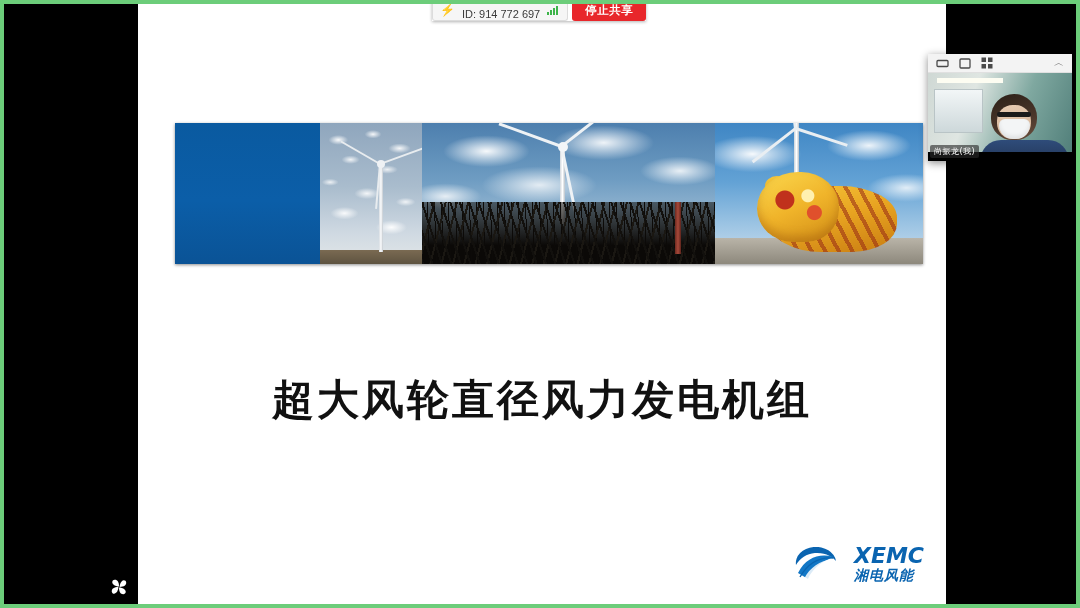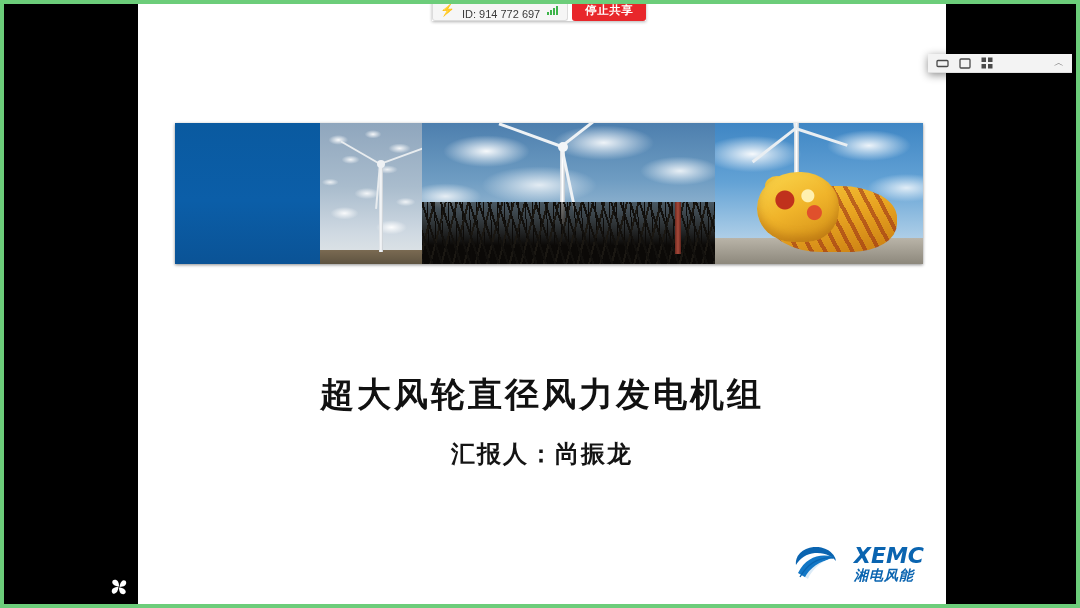--- a/index.html
+++ b/index.html
@@ -144,21 +144,21 @@
   .slide-title {
     position: absolute; left: 0; right: 0; top: 278px;
     text-align: center;
     font-family: "Liberation Serif", "DejaVu Serif", serif;
     font-size: 46px; color: #111; letter-spacing: 1px;
   }
   .slide-subtitle {
     position: absolute; left: 0; right: 0; top: 368px;
     text-align: center;
     font-family: "DejaVu Sans", sans-serif;
-    font-weight: 700; font-size: 34px; color: #111;
+    font-weight: 700; font-size: 42px; color: #111;
     letter-spacing: 3px;
   }
   .slide-presenter {
     position: absolute; left: 0; right: 0; top: 434px;
     text-align: center;
     font-family: "DejaVu Sans", sans-serif;
     font-weight: 700; font-size: 24px; color: #141414;
     letter-spacing: 2px;
   }
   .slide-ghost {
@@ -341,21 +341,20 @@
         <div class="blade3" style="transform:rotate(142deg)"></div>
         <div class="blade3" style="transform:rotate(262deg)"></div>
         <div class="road3"></div>
         <div class="lion-body"></div>
         <div class="lion-ear"></div>
         <div class="lion-head"></div>
       </div>
     </div>
 
     <div class="slide-subtitle">超大风轮直径风力发电机组</div>
-    <div class="slide-presenter">汇报人：尚振龙</div>
     <div class="slide-ghost"></div>
 
     <div class="logo">
       <svg class="logo-mark" viewBox="0 0 44 34">
         <path d="M2 18 A20 16 0 0 1 42 14 A24 22 0 0 0 2 18 Z" fill="#0a64b0"></path>
         <path d="M4 26 C12 10 26 6 40 10 C28 14 18 22 14 32 Z" fill="#1277c6"></path>
         <path d="M10 32 C16 20 26 14 38 12 C28 18 22 26 20 33 Z" fill="#ffffff" opacity=".85"></path>
         <path d="M6 30 C14 16 26 10 39 11" stroke="#0a64b0" stroke-width="1.4" fill="none"></path>
       </svg>
       <div class="logo-text">
@@ -396,20 +395,32 @@
           <rect x="0.5" y="0.5" width="4.5" height="4.5" fill="#4a4a4a"></rect>
           <rect x="7" y="0.5" width="4.5" height="4.5" fill="#4a4a4a"></rect>
           <rect x="0.5" y="7" width="4.5" height="4.5" fill="#4a4a4a"></rect>
           <rect x="7" y="7" width="4.5" height="4.5" fill="#4a4a4a"></rect>
         </svg>
       </span>
       <span class="vt-spacer"></span>
       <span class="chev">︿</span>
     </div>
 
+    <div class="tile tile-1">
+      <div class="t1-bg"></div>
+      <div class="t1-light"></div>
+      <div class="t1-window"></div>
+      <div class="t1-torso"></div>
+      <div class="t1-head"></div>
+      <div class="t1-face"></div>
+      <div class="t1-glasses"></div>
+      <div class="t1-mask"></div>
+      <div class="t1-black-bar"></div>
+      <div class="tile-name">尚振龙(我)</div>
+    </div>
 
 
   </div>
 
   <svg class="fan-icon" viewBox="0 0 22 22">
     <g fill="#ffffff">
       <path d="M11 10.4 C11 6 9.4 3.6 6.6 3.8 C4.2 4 3.4 6.6 5.4 8.4 C7 9.8 9.2 10.4 11 10.4 Z"></path>
       <path d="M11.6 11 C16 11 18.4 9.4 18.2 6.6 C18 4.2 15.4 3.4 13.6 5.4 C12.2 7 11.6 9.2 11.6 11 Z"></path>
       <path d="M11 11.6 C11 16 12.6 18.4 15.4 18.2 C17.8 18 18.6 15.4 16.6 13.6 C15 12.2 12.8 11.6 11 11.6 Z"></path>
       <path d="M10.4 11 C6 11 3.6 12.6 3.8 15.4 C4 17.8 6.6 18.6 8.4 16.6 C9.8 15 10.4 12.8 10.4 11 Z"></path>

